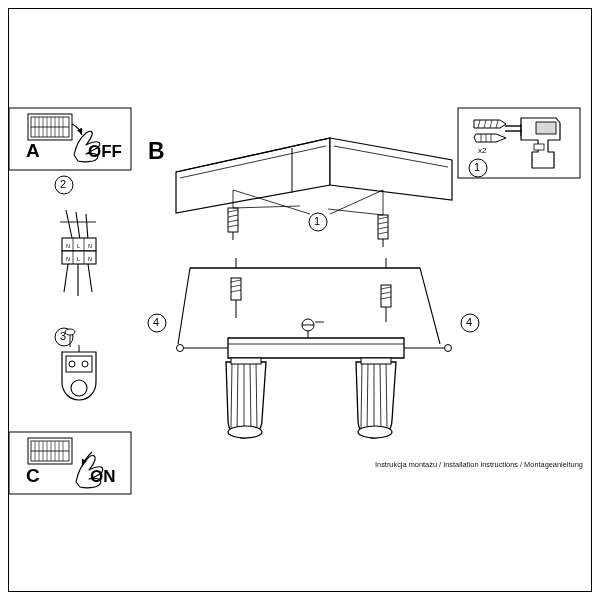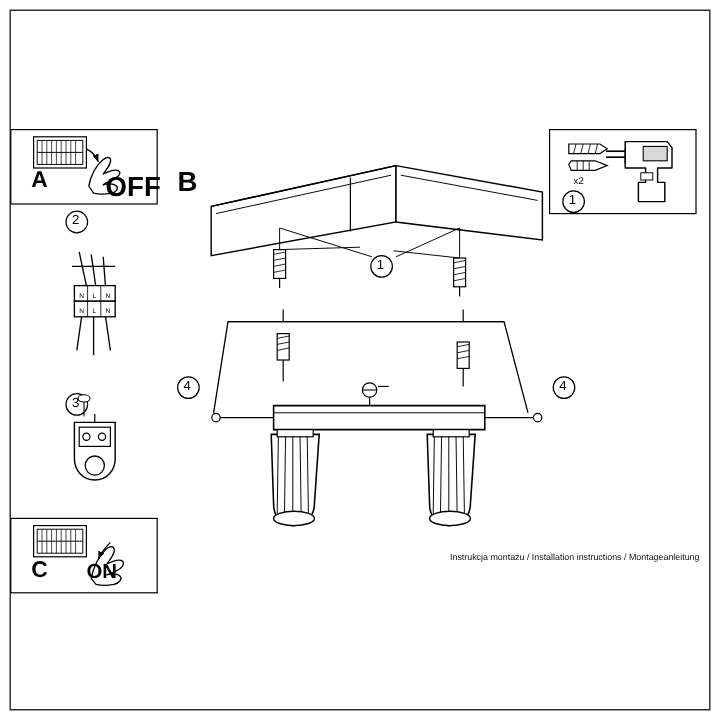--- a/index.html
+++ b/index.html
@@ -37,23 +37,23 @@
     height: 600px;
   }
   .lbl {
     position: absolute;
     font-family: "Liberation Sans", sans-serif;
     font-weight: bold;
     color: #000000;
     white-space: nowrap;
   }
   .lbl-A { left: 26px; top: 140px; font-size: 19px; }
-  .lbl-OFF { left: 88px; top: 142px; font-size: 23px; }
+  .lbl-OFF { left: 88px; top: 142px; font-size: 17px; }
   .lbl-C { left: 26px; top: 465px; font-size: 19px; }
-  .lbl-ON { left: 72px; top: 467px; font-size: 17px; }
+  .lbl-ON { left: 90px; top: 467px; font-size: 17px; }
   .lbl-B { left: 148px; top: 138px; font-size: 23px; }
   .footer {
     position: absolute;
     left: 375px;
     top: 458px;
     width: 205px;
     font-family: "Liberation Sans", sans-serif;
     font-size: 7.4px;
     line-height: 13px;
     color: #111111;

